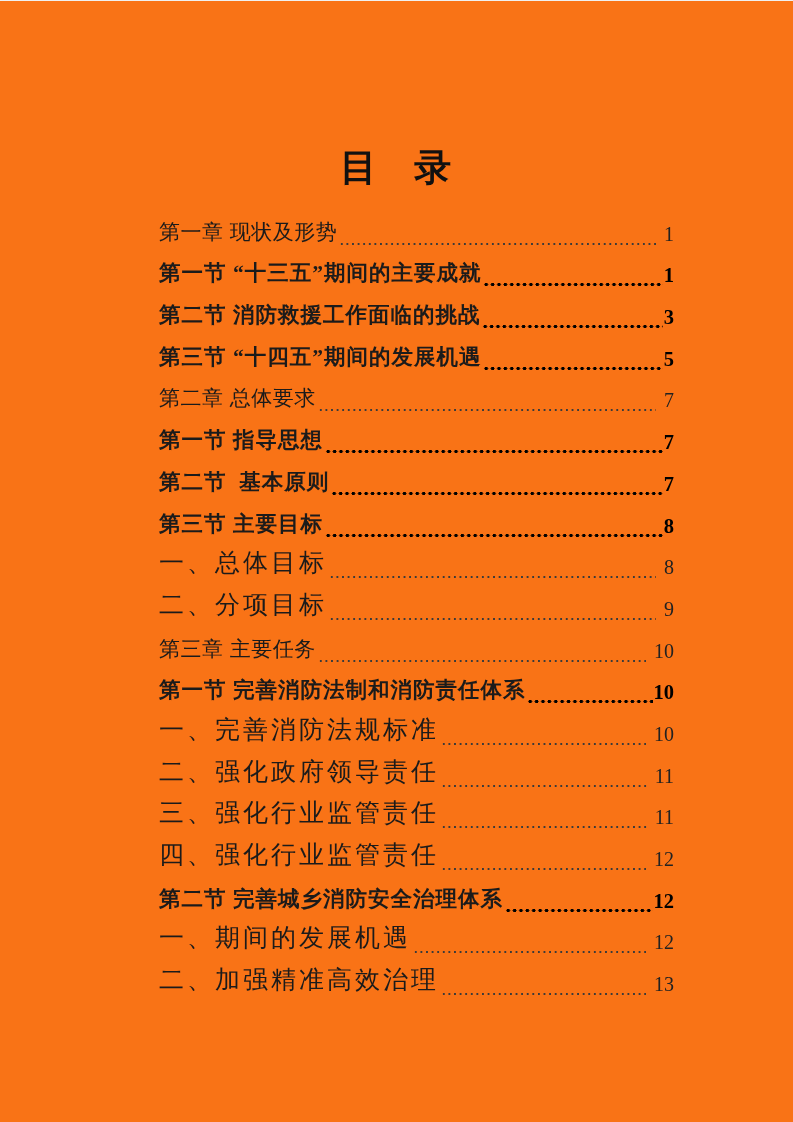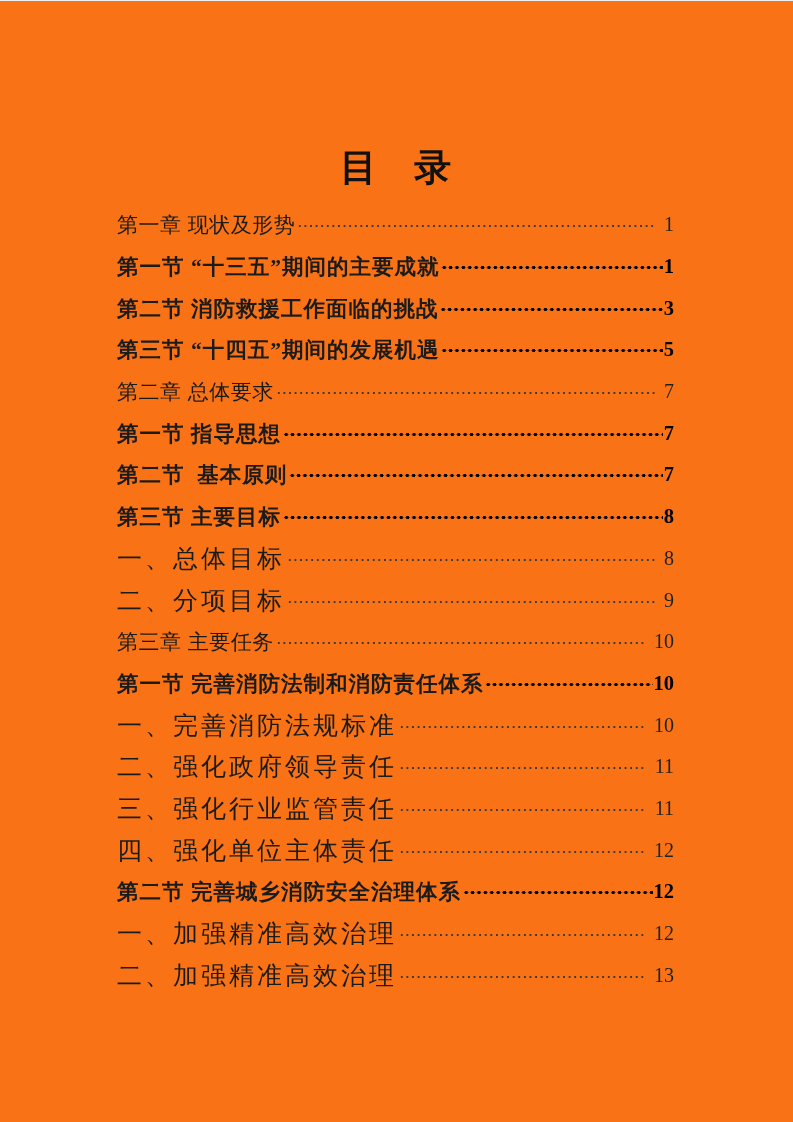--- a/index.html
+++ b/index.html
@@ -32,22 +32,23 @@
     color: #111;
   }
   .toc {
     position: absolute;
     top: 203px;
     left: 117px;
     width: 557px;
   }
   .row {
     display: flex;
-    align-items: center;
+    align-items: flex-end;
     height: 41.7px;
+    margin-left: 42px;
   }
   .label {
     white-space: pre;
     flex: 0 0 auto;
   }
   
   .chapter .label {
     font-family: "Liberation Sans", sans-serif;
     font-size: 21px;
     font-weight: 500;
@@ -173,31 +174,31 @@
         <span class="label">二、强化政府领导责任</span>
         <span class="leader"></span>
         <span class="pagenum">11</span>
       </div>
       <div class="row item">
         <span class="label">三、强化行业监管责任</span>
         <span class="leader"></span>
         <span class="pagenum">11</span>
       </div>
       <div class="row item">
-        <span class="label">四、强化单位主体责任</span>
+        <span class="label">四、强化行业监管责任</span>
         <span class="leader"></span>
         <span class="pagenum">12</span>
       </div>
       <div class="row section">
         <span class="label">第二节 完善城乡消防安全治理体系</span>
         <span class="leader"></span>
         <span class="pagenum">12</span>
       </div>
       <div class="row item">
-        <span class="label">一、加强精准高效治理</span>
+        <span class="label">一、期间的发展机遇</span>
         <span class="leader"></span>
         <span class="pagenum">12</span>
       </div>
       <div class="row item">
         <span class="label">二、加强精准高效治理</span>
         <span class="leader"></span>
         <span class="pagenum">13</span>
       </div>
     </div>
 </div>

